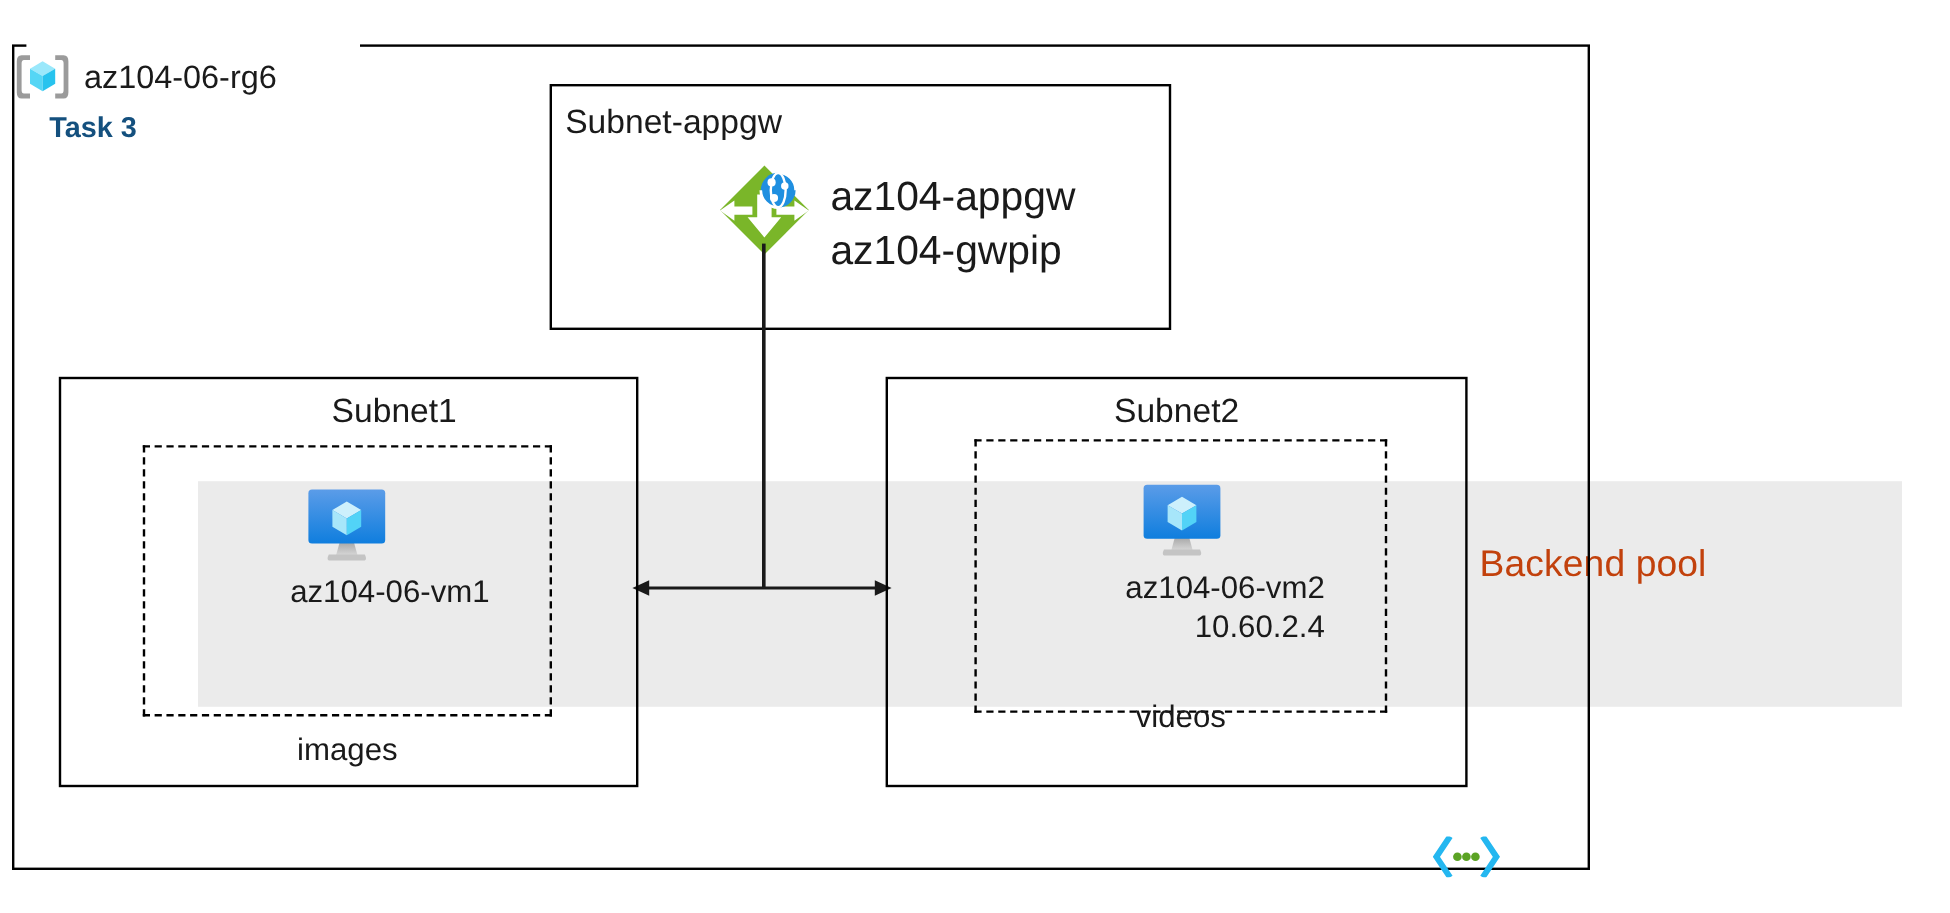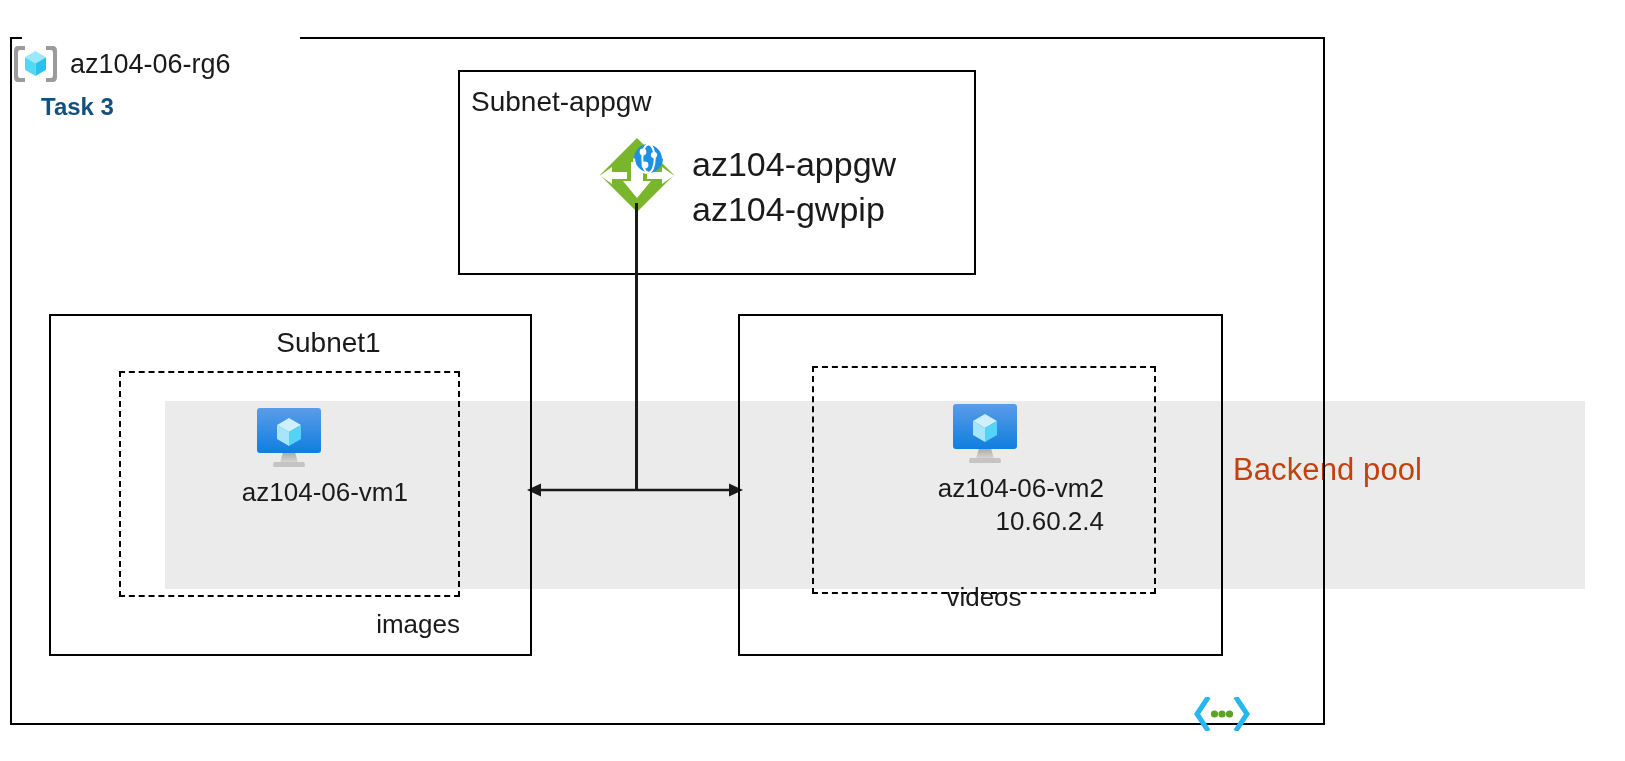--- a/index.html
+++ b/index.html
@@ -117,21 +117,21 @@
   #vm2-dashed { left: 812px; top: 366px; width: 344px; height: 228px; }
 
   
   .tier-label {
     position: absolute;
     font-size: 26px;
     color: #1a1a1a;
     text-align: center;
     white-space: nowrap;
   }
-  #images-label { left: 119px; top: 609px; width: 341px; text-align: right; }
+  #images-label { left: 119px; top: 609px; width: 341px; }
   #videos-label { left: 812px; top: 582px; width: 344px; }
 
   
   .vm-block { position: absolute; text-align: center; }
   #vm1-block { left: 170px; top: 404px; width: 238px; }
   #vm2-block { left: 866px; top: 400px; width: 238px; }
 
   .vm-icon-wrap {
     position: relative;
     width: 78px;
@@ -280,20 +280,21 @@
         <path d="M27 21 L39 28 L39 42 L27 35 Z" fill="#a7e6fa"></path>
 
         <path d="M51 21 L51 35 L39 42 L39 28 Z" fill="#52d3f7"></path>
       </svg>
     </span>
     <div class="vm-line">az104-06-vm1</div>
   </div>
   <div class="tier-label" id="images-label">images</div>
 
   <div class="subnet-box" id="subnet2-box"></div>
+  <div class="subnet-title" id="subnet2-title">Subnet2</div>
   <div class="dashed-box" id="vm2-dashed"></div>
 
   <div class="vm-block" id="vm2-block">
     <span class="vm-icon-wrap">
       <svg width="78" height="68" viewBox="0 0 78 68">
         <defs>
           <linearGradient id="vmScreen2" x1="0" y1="0" x2="0" y2="1">
             <stop offset="0%" stop-color="#5b9ce8"></stop>
             <stop offset="100%" stop-color="#0f7ede"></stop>
           </linearGradient>

